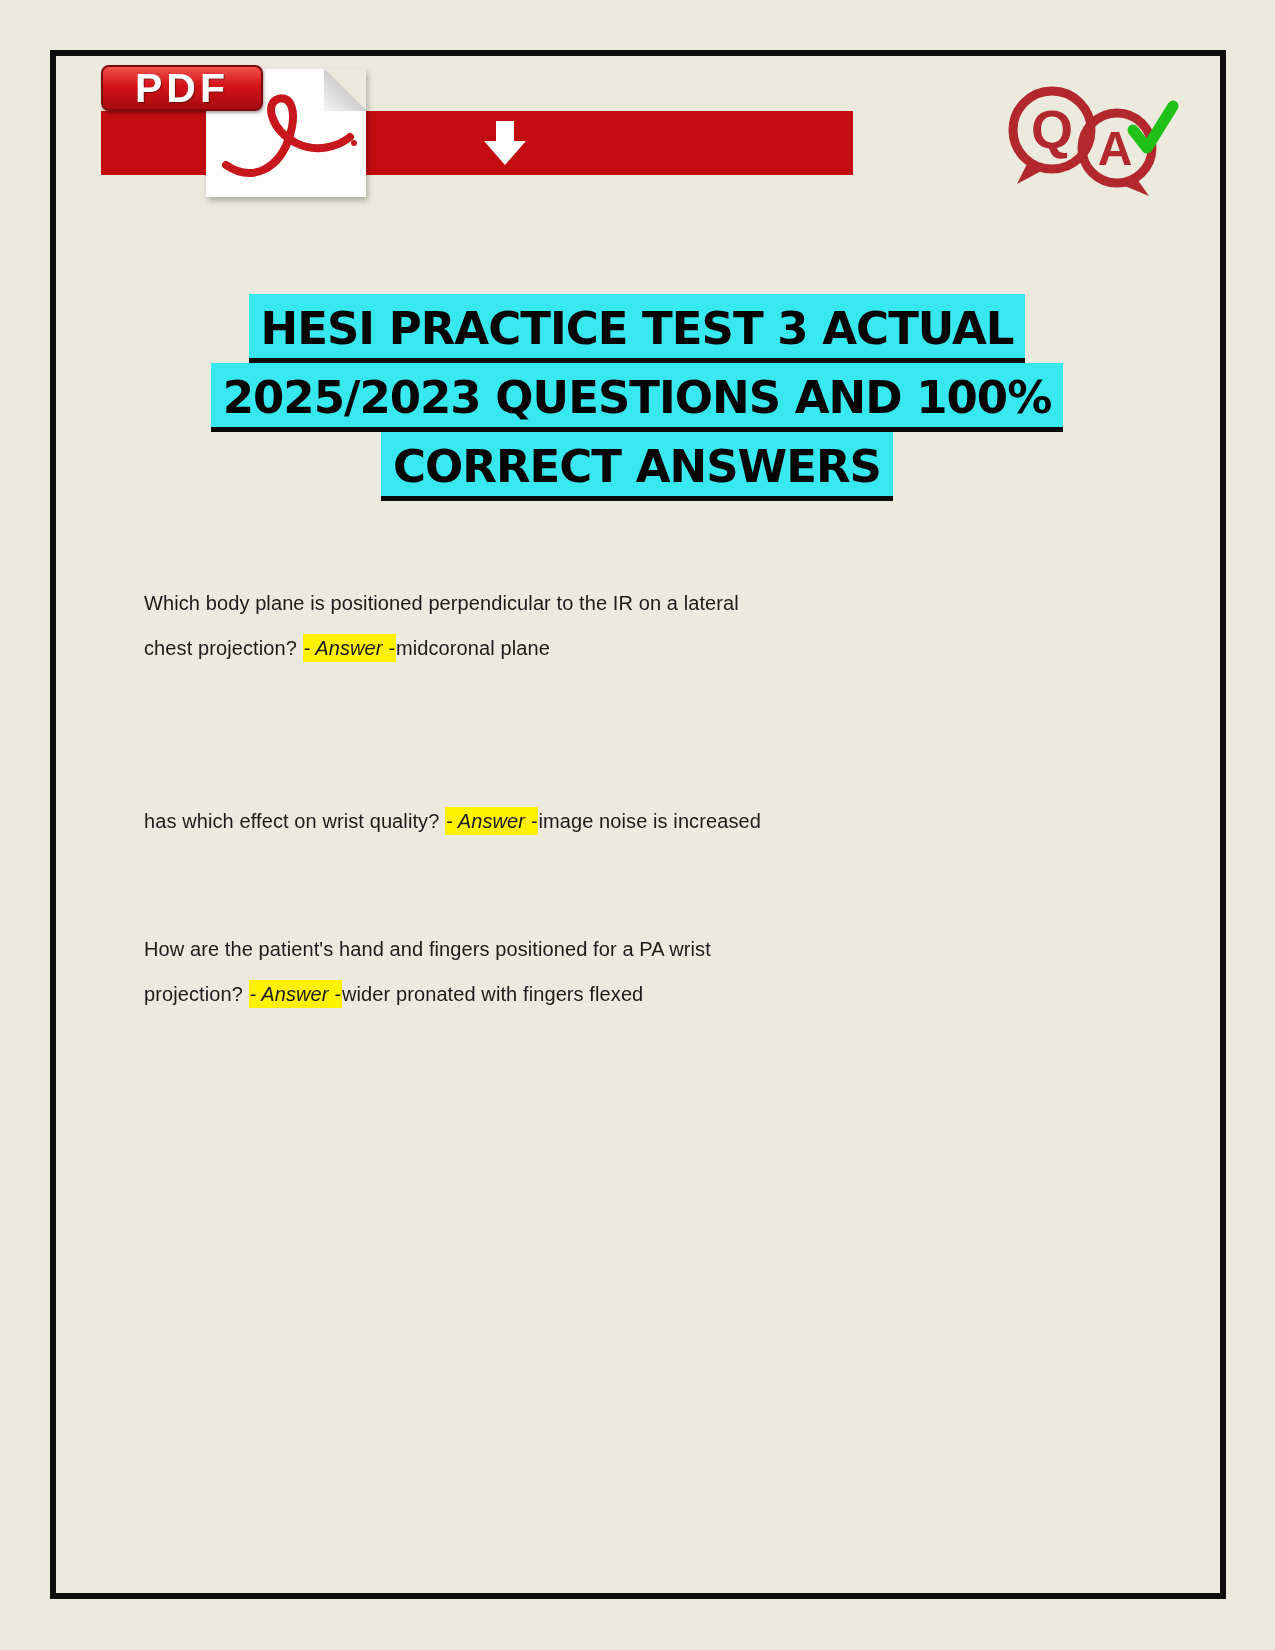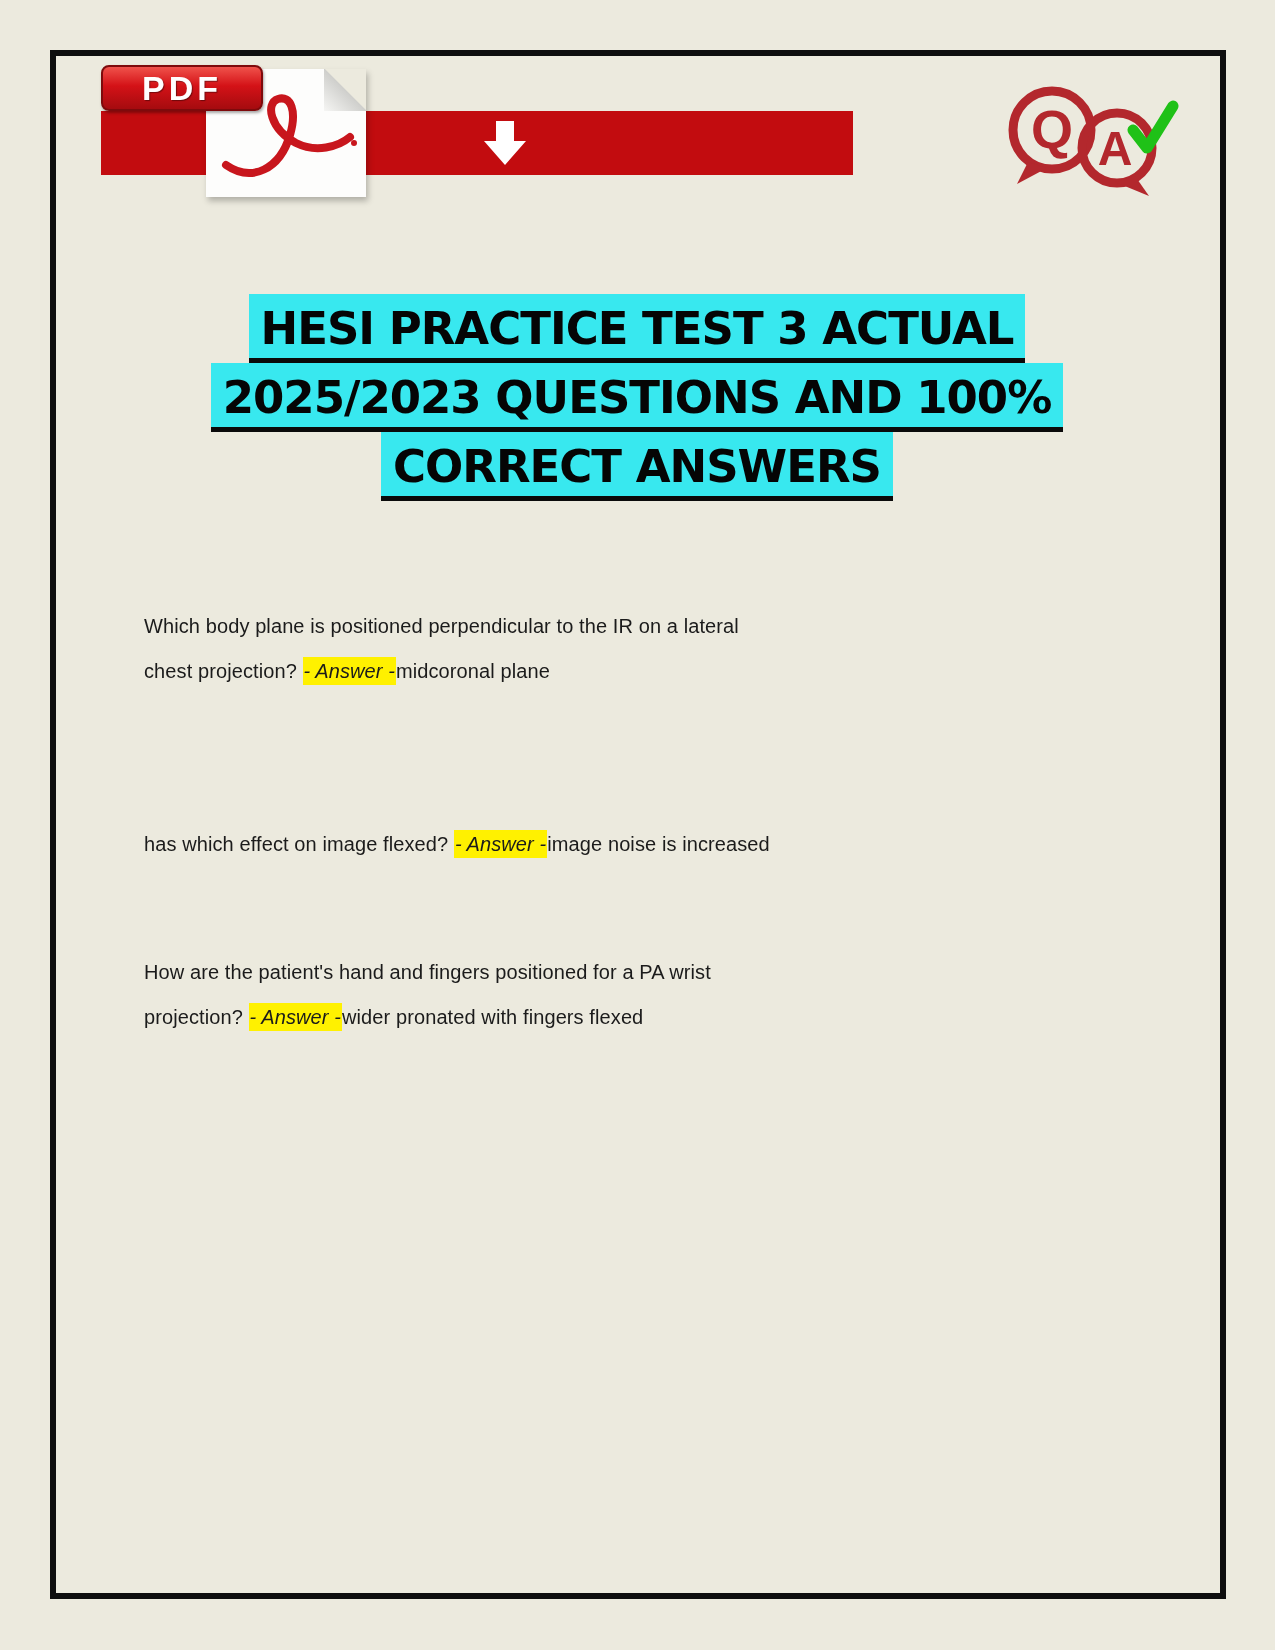--- a/index.html
+++ b/index.html
@@ -52,32 +52,32 @@
   .pdf-swoosh { position: absolute; left: 8px; top: 18px; }
   .pdf-badge {
     position: absolute; left: 0; top: 4px;
     width: 162px; height: 46px;
     background: linear-gradient(180deg, #F0524B 0%, #D41217 45%, #A50B0F 100%);
     border: 2px solid #7E0A0C; border-radius: 8px;
     display: flex; align-items: center; justify-content: center;
     box-shadow: 1px 2px 3px rgba(0,0,0,0.35);
   }
   .pdf-badge-label {
-    color: #ffffff; font-weight: bold; font-size: 34px; letter-spacing: 4px;
+    color: #ffffff; font-weight: bold; font-size: 41px; letter-spacing: 4px;
     text-shadow: 1px 1px 1px rgba(0,0,0,0.4);
   }
 
   .qa-logo { position: absolute; right: 40px; top: 22px; width: 185px; height: 130px; }
 
   
   .content {
     position: absolute; left: 0; top: 0; width: 100%; height: 100%;
     padding: 238px 90px 0 88px;
   }
-  .title-block { text-align: center; margin-bottom: 103px; }
+  .title-block { text-align: center; margin-bottom: 80px; }
   .title-line {
     display: inline-block;
     background: #38E8EF;
     border-bottom: 5px solid #0A0A0A;
     padding: 8px 12px 3px 12px;
     margin-bottom: 47px;
     font-family: "DejaVu Sans", "Liberation Sans", sans-serif;
     font-weight: bold; font-size: 45px; letter-spacing: -1px;
     color: #050505; white-space: nowrap;
   }
@@ -130,19 +130,19 @@
     </div>
 
     <div class="content">
       <div class="title-block">
           <div><span class="title-line">HESI PRACTICE TEST 3 ACTUAL</span></div>
           <div><span class="title-line">2025/2023 QUESTIONS AND 100%</span></div>
           <div><span class="title-line">CORRECT ANSWERS</span></div>
         </div>
       <div class="qa-list">
           <p class="qa-item"><span>Which body plane is positioned perpendicular to the IR on a lateral</span><br><span>chest projection? </span><span class="hl">- Answer -</span><span>midcoronal plane</span></p>
-          <p class="qa-item"><br><span>has which effect on image flexed? </span><span class="hl">- Answer -</span><span>image noise is increased</span></p>
+          <p class="qa-item"><br><span>has which effect on wrist quality? </span><span class="hl">- Answer -</span><span>image noise is increased</span></p>
           <p class="qa-item"><span>How are the patient's hand and fingers positioned for a PA wrist</span><br><span>projection? </span><span class="hl">- Answer -</span><span>wider pronated with fingers flexed</span></p>
         </div>
     </div>
 
   </div>
 </div>
 
 </body></html>

